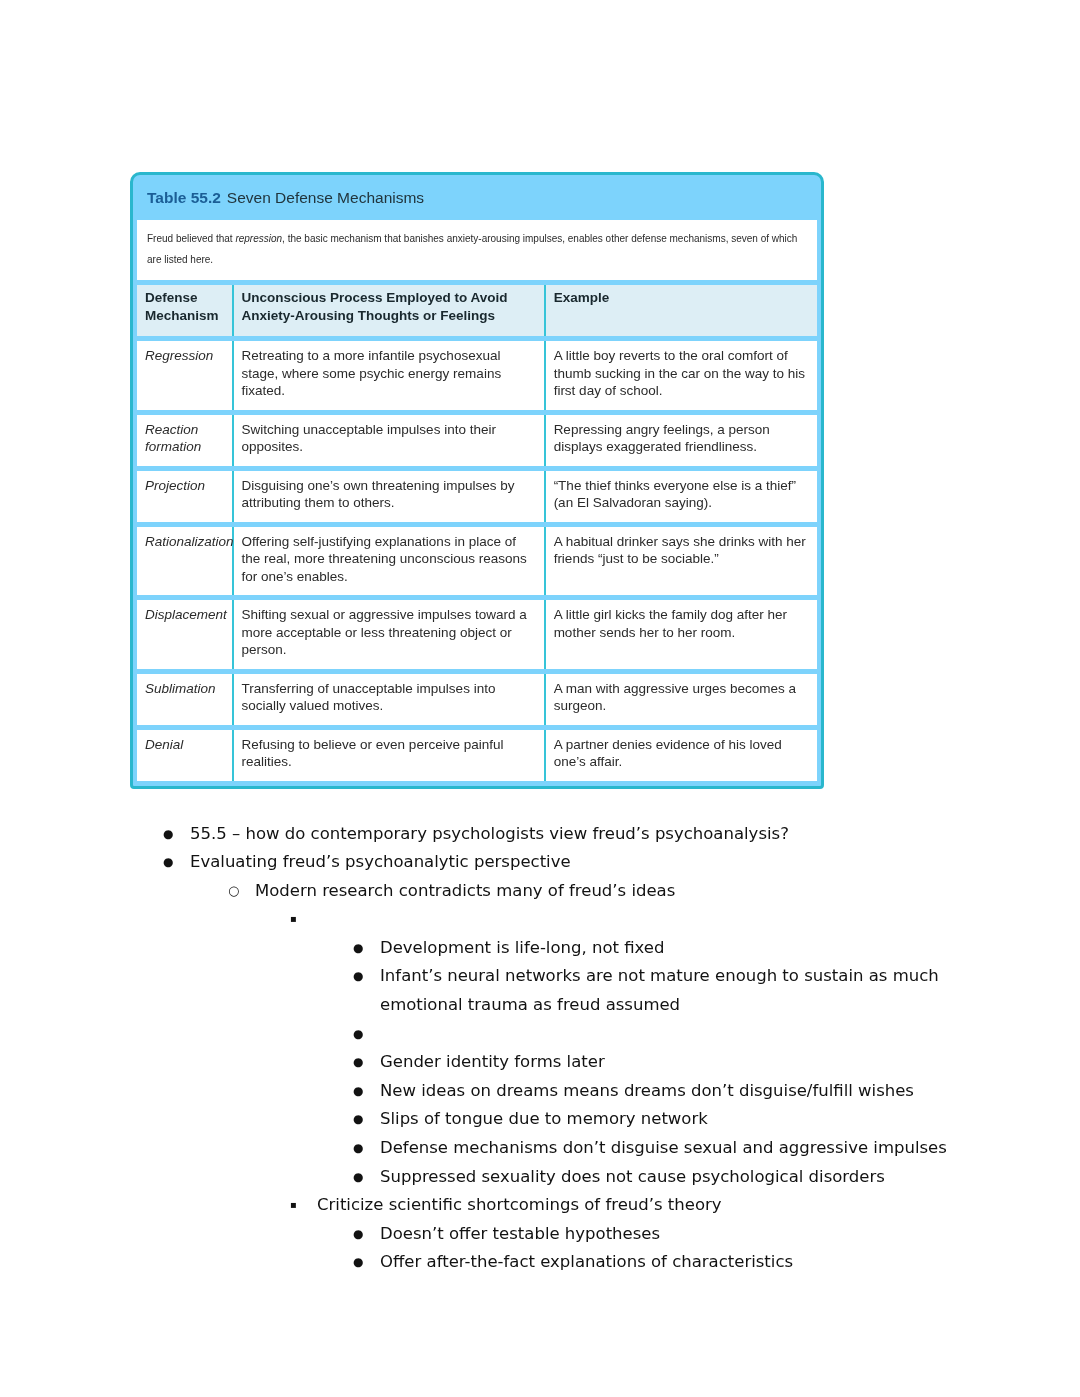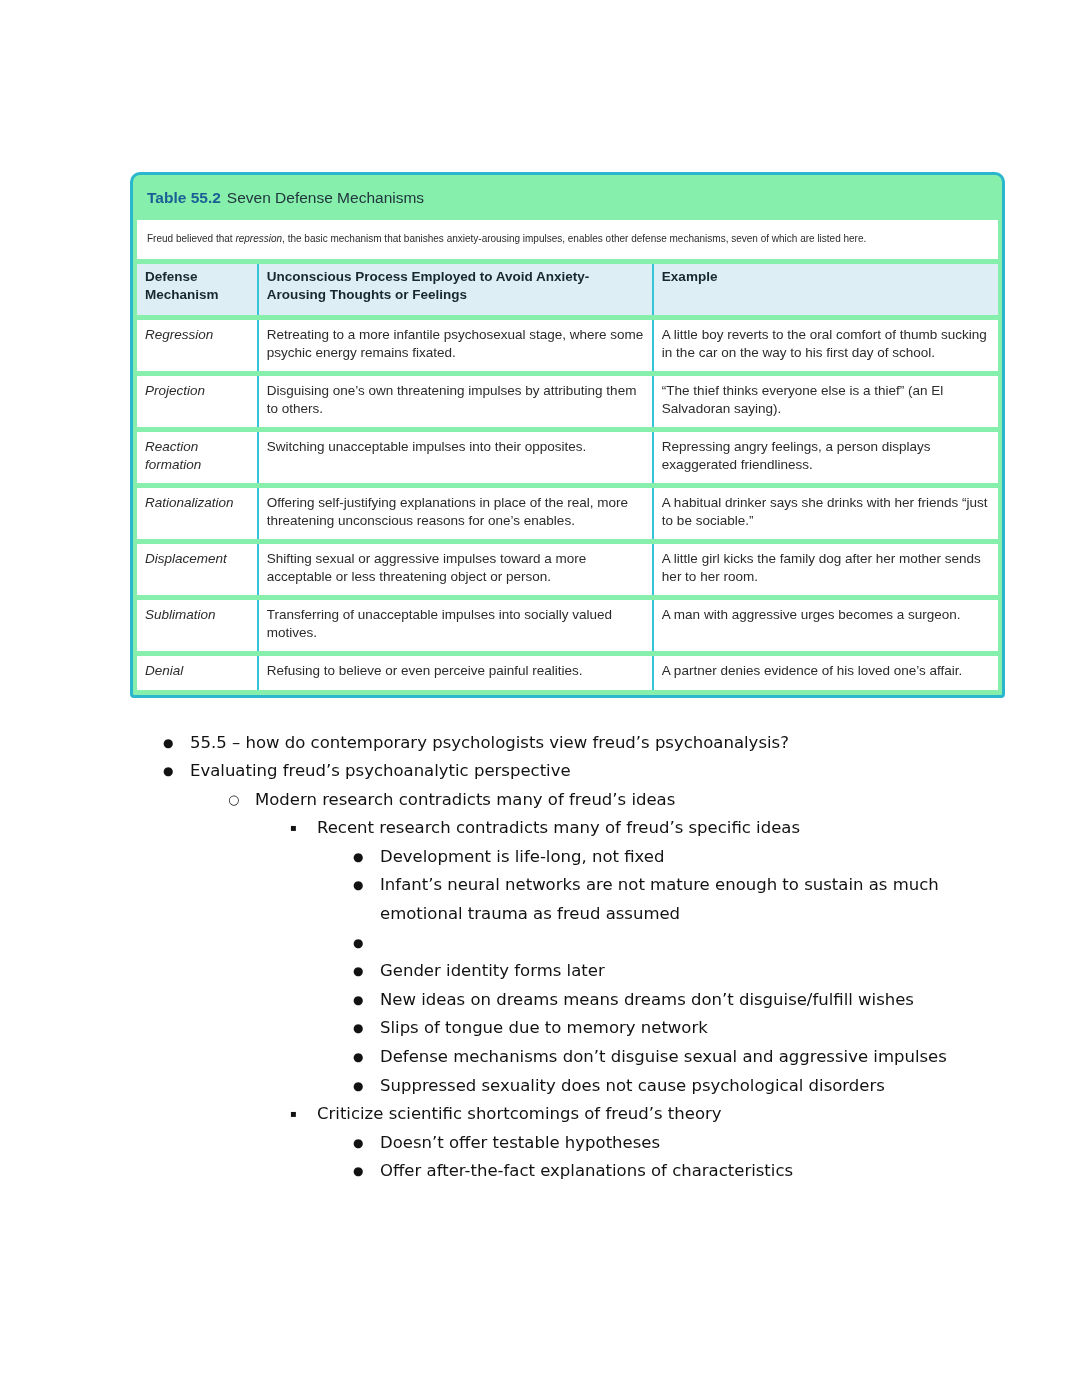--- a/index.html
+++ b/index.html
@@ -6,22 +6,22 @@
   html, body { background: #ffffff; }
   body {
     width: 1080px; min-height: 1397px;
     font-family: "Liberation Sans", sans-serif;
     color: #2b2b2b;
   }
   .page { padding: 172px 130px 60px 130px; width: 1080px; }
 
   
   .table-block {
-    width: 875px;
-    background: #86efac;
+    width: 694px;
+    background: #7dd3fc;
     border: 3px solid #2ab7cd;
     border-radius: 10px 10px 4px 4px;
     padding: 0 4px;
     overflow: hidden;
   }
   .title-bar {
     height: 45px;
     display: flex; align-items: center;
     padding-left: 10px;
     font-size: 15.5px;
@@ -115,32 +115,32 @@
         </tr>
       </thead>
       <tbody id="table-body">
   <tr>
     <td class="mech">Regression</td>
     <td class="proc">Retreating to a more infantile psychosexual stage, where some psychic energy remains fixated.</td>
     <td class="ex">A little boy reverts to the oral comfort of thumb sucking in the car on the way to his first day of school.</td>
   </tr>
 
   <tr>
+    <td class="mech">Reaction formation</td>
+    <td class="proc">Switching unacceptable impulses into their opposites.</td>
+    <td class="ex">Repressing angry feelings, a person displays exaggerated friendliness.</td>
+  </tr>
+
+  <tr>
     <td class="mech">Projection</td>
     <td class="proc">Disguising one’s own threatening impulses by attributing them to others.</td>
     <td class="ex">“The thief thinks everyone else is a thief” (an El Salvadoran saying).</td>
   </tr>
 
   <tr>
-    <td class="mech">Reaction formation</td>
-    <td class="proc">Switching unacceptable impulses into their opposites.</td>
-    <td class="ex">Repressing angry feelings, a person displays exaggerated friendliness.</td>
-  </tr>
-
-  <tr>
     <td class="mech">Rationalization</td>
     <td class="proc">Offering self-justifying explanations in place of the real, more threatening unconscious reasons for one’s enables.</td>
     <td class="ex">A habitual drinker says she drinks with her friends “just to be sociable.”</td>
   </tr>
 
   <tr>
     <td class="mech">Displacement</td>
     <td class="proc">Shifting sexual or aggressive impulses toward a more acceptable or less threatening object or person.</td>
     <td class="ex">A little girl kicks the family dog after her mother sends her to her room.</td>
   </tr>
@@ -171,21 +171,20 @@
     <span class="note-text">Evaluating freud’s psychoanalytic perspective</span>
   </li>
 
   <li class="note l2">
     <span class="marker">○</span>
     <span class="note-text">Modern research contradicts many of freud’s ideas</span>
   </li>
 
   <li class="note l3">
     <span class="marker">▪</span>
-    <span class="note-text">Recent research contradicts many of freud’s specific ideas</span>
   </li>
 
   <li class="note l4">
     <span class="marker">●</span>
     <span class="note-text">Development is life-long, not fixed</span>
   </li>
 
   <li class="note l4">
     <span class="marker">●</span>
     <span class="note-text">Infant’s neural networks are not mature enough to sustain as much emotional trauma as freud assumed</span>

